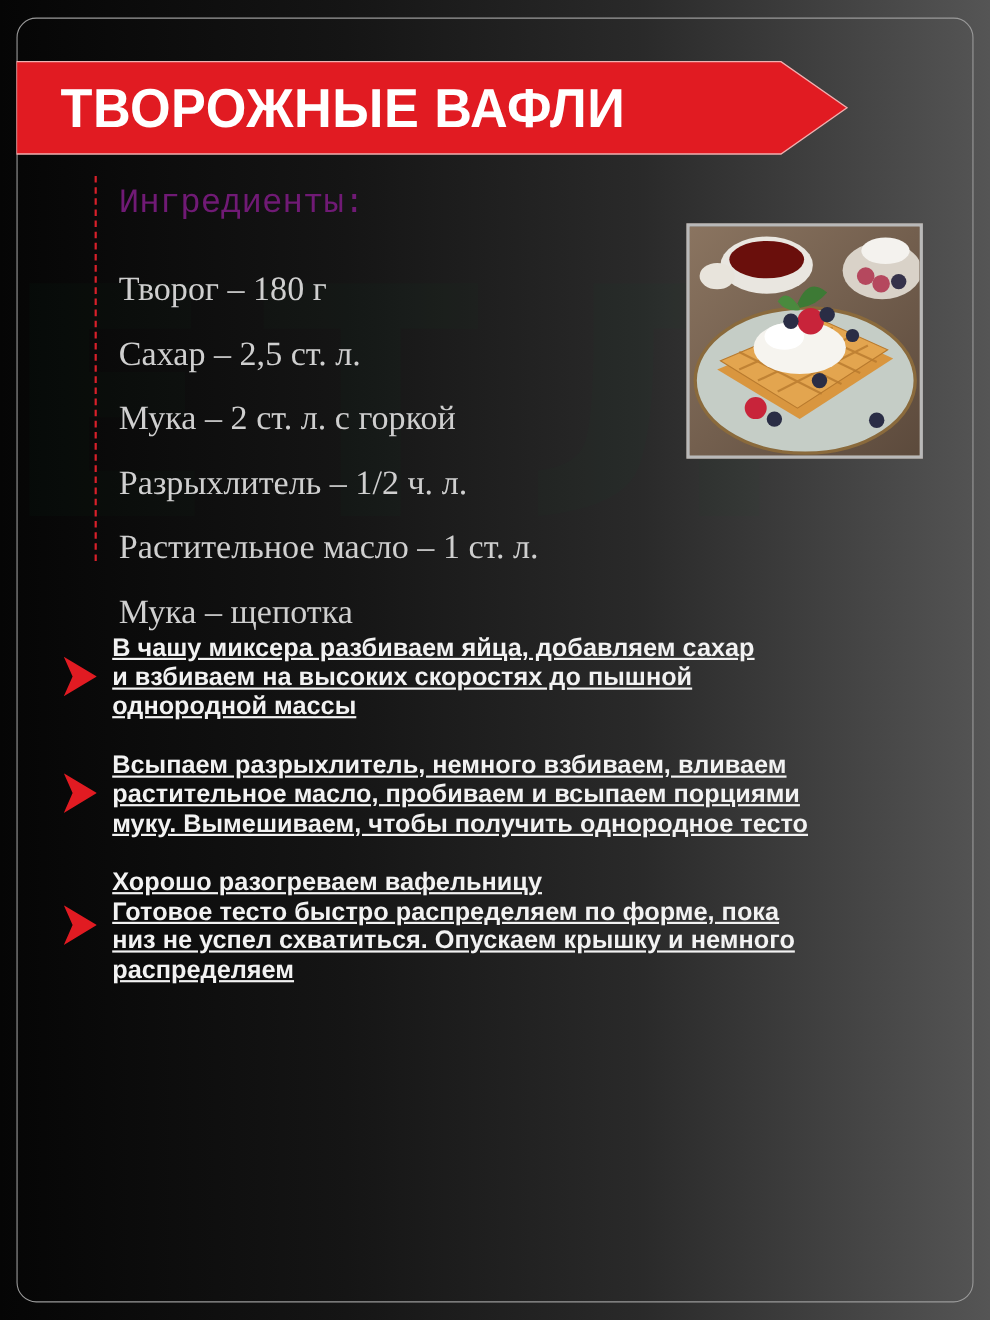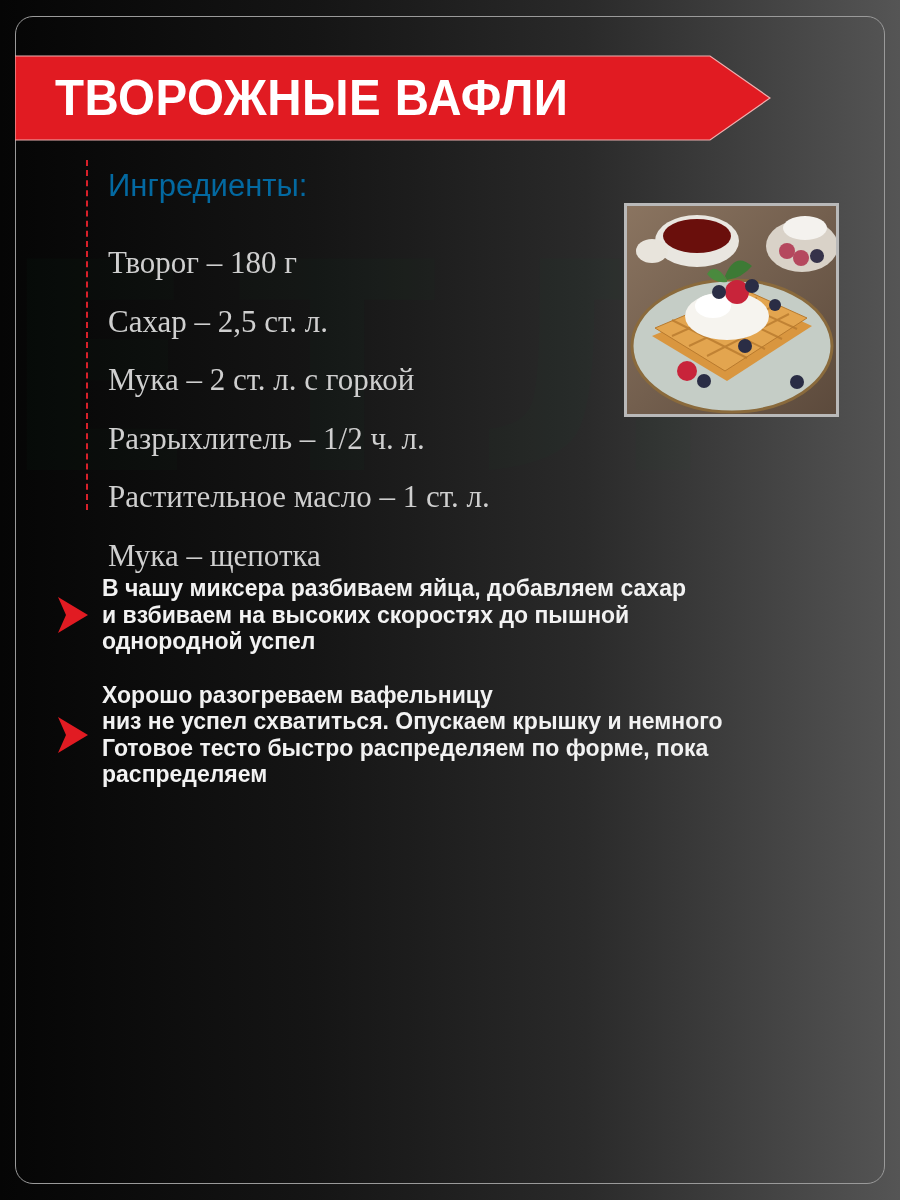--- a/index.html
+++ b/index.html
@@ -55,23 +55,23 @@
     }
     .ingredients {
       position: absolute;
       left: 86px; top: 160px;
       width: 560px; height: 350px;
       border-left: 2px dashed #d8202a;
       padding-left: 20px;
       padding-top: 6px;
     }
     .ing-heading {
-      font-family: Liberation Sans, sans-serif;
+      font-family: Liberation Mono, monospace;
       font-size: 31px;
-      color: #0369a1;
+      color: #701a75;
       line-height: 40px;
       margin-bottom: 38px;
     }
     .ing-list { list-style: none; }
     .ing-item {
       font-family: Liberation Serif, serif;
       font-size: 31px;
       color: #cfcfcf;
       line-height: 38.5px;
       white-space: nowrap;
@@ -102,20 +102,21 @@
       margin-top: -18px;
     }
     .step-line {
       display: block;
       font-family: "Liberation Sans", sans-serif;
       font-weight: bold;
       font-size: 23px;
       line-height: 26.5px;
       color: #f2f2f2;
       white-space: nowrap;
+      text-decoration: underline;
     }
   </style>
 </head>
 <body>
 
 <div class="frame"></div>
 
 <div class="watermark">ЕТЛ</div>
 
 <div class="title-banner">
@@ -181,24 +182,32 @@
   </svg>
 </div>
 
 <div class="steps">
   <div class="step">
     <svg class="step-arrow" viewBox="0 0 30 36">
       <polygon points="0,0 30,18 0,36 8,18" fill="#e11b22"></polygon>
     </svg>
     <span class="step-line">В чашу миксера разбиваем яйца, добавляем сахар</span>
     <span class="step-line">и взбиваем на высоких скоростях до пышной</span>
-    <span class="step-line">однородной успел</span>
+    <span class="step-line">однородной массы</span>
+  </div>
+  <div class="step">
+    <svg class="step-arrow" viewBox="0 0 30 36">
+      <polygon points="0,0 30,18 0,36 8,18" fill="#e11b22"></polygon>
+    </svg>
+    <span class="step-line">Всыпаем разрыхлитель, немного взбиваем, вливаем</span>
+    <span class="step-line">растительное масло, пробиваем и всыпаем порциями</span>
+    <span class="step-line">муку. Вымешиваем, чтобы получить однородное тесто</span>
   </div>
   <div class="step">
     <svg class="step-arrow" viewBox="0 0 30 36">
       <polygon points="0,0 30,18 0,36 8,18" fill="#e11b22"></polygon>
     </svg>
     <span class="step-line">Хорошо разогреваем вафельницу</span>
+    <span class="step-line">Готовое тесто быстро распределяем по форме, пока</span>
     <span class="step-line">низ не успел схватиться. Опускаем крышку и немного</span>
-    <span class="step-line">Готовое тесто быстро распределяем по форме, пока</span>
     <span class="step-line">распределяем</span>
   </div>
 </div>
 
 </body></html>

